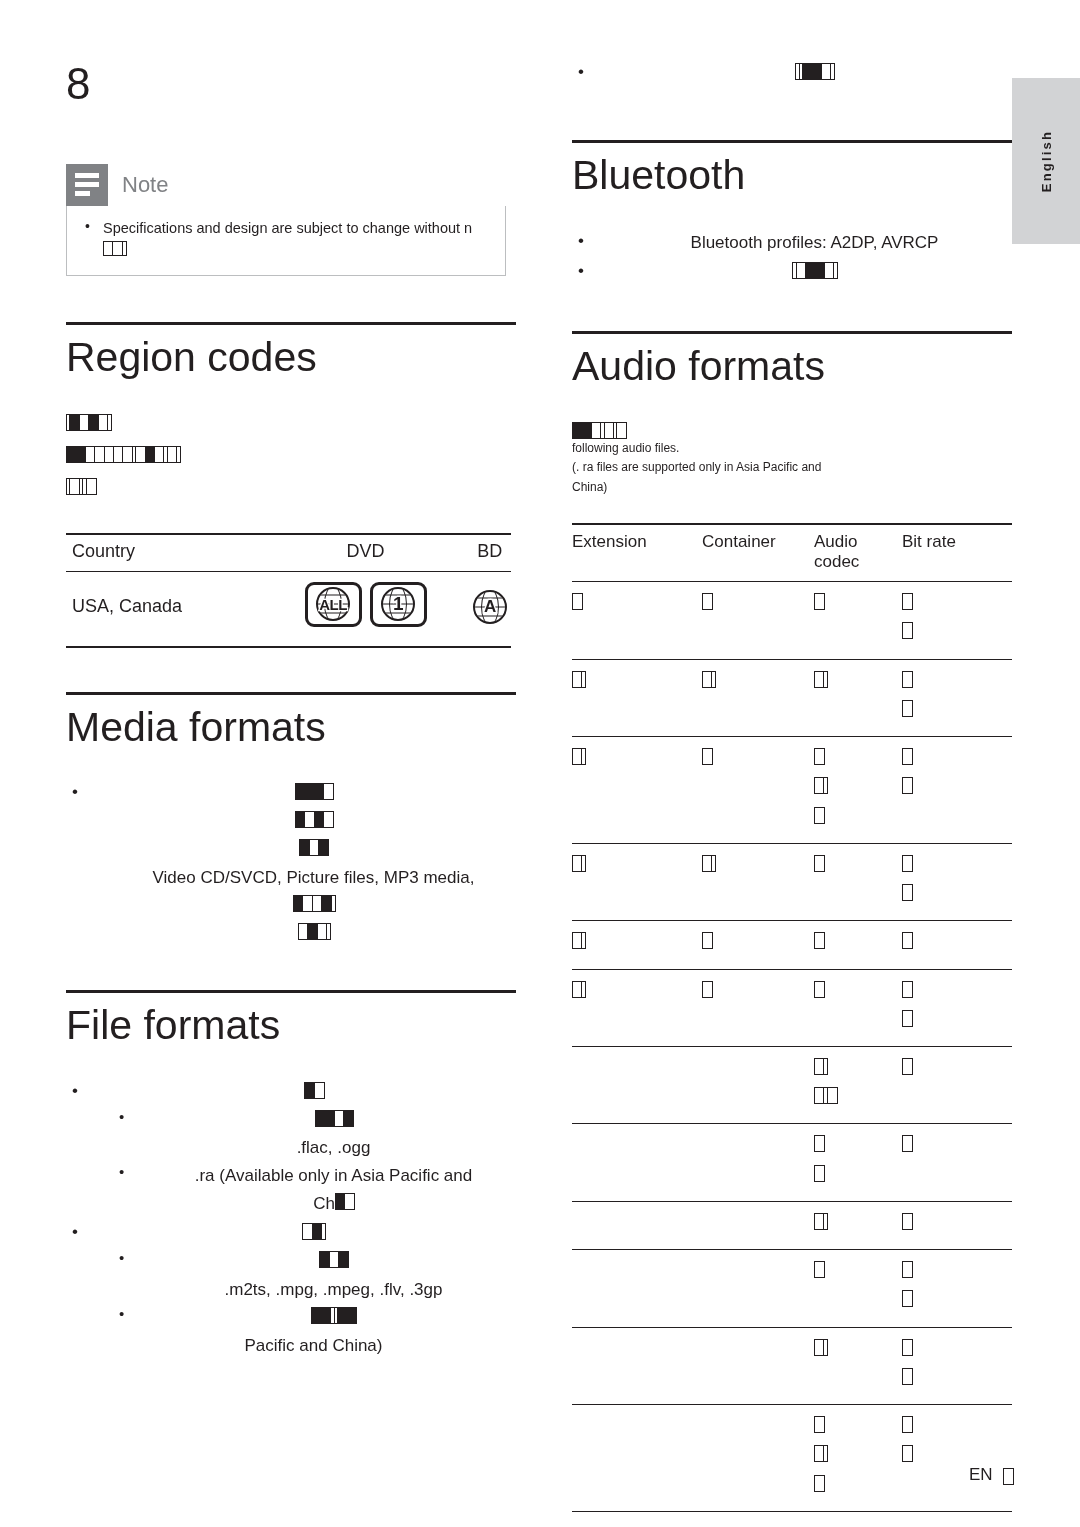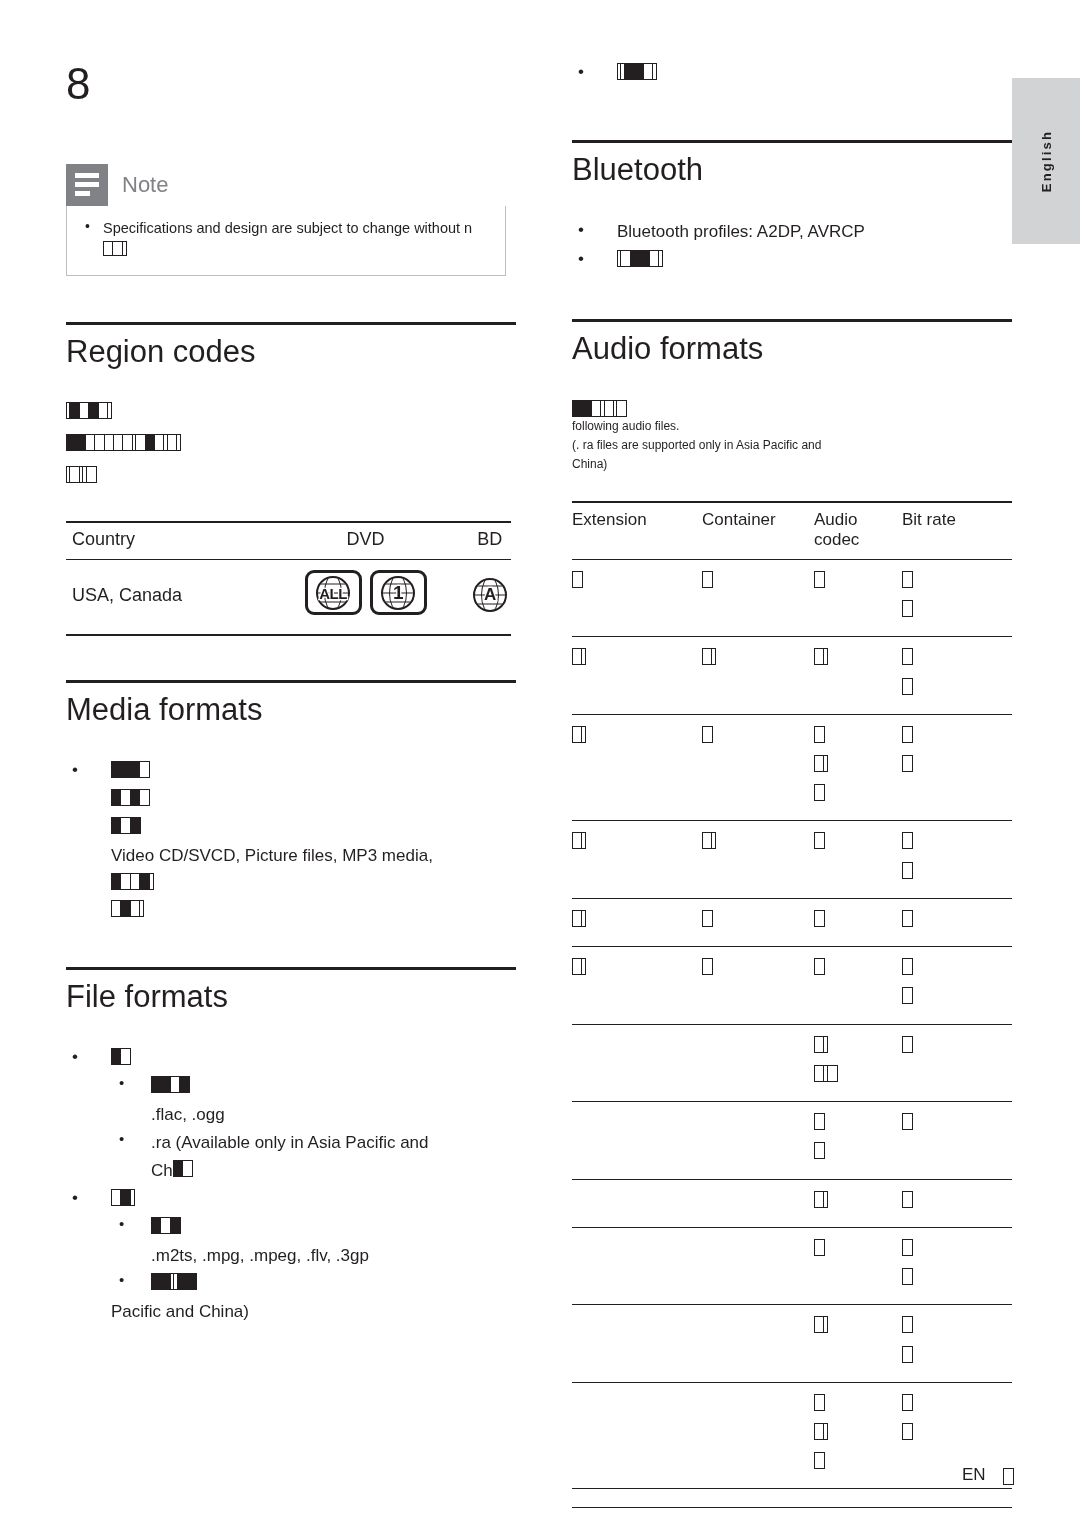--- a/index.html
+++ b/index.html
@@ -62,21 +62,21 @@
     padding-left:22px; position:relative;
   }
   .note-body li:before{
     content:"•"; position:absolute; left:4px; top:-1px; font-size:14px;
   }
 
   
   .rule{ border-top:3.5px solid #231f20; margin-bottom:10px; }
   .rule-r{ border-top:3.5px solid #231f20; margin-bottom:10px; }
   h2.sect{
-    font-size:31px; font-weight:400; margin:0 0 30px 0; line-height:1.12;
+    font-size:41px; font-weight:400; margin:0 0 30px 0; line-height:1.12;
   }
 
   
   .tofu{
     display:inline-block; vertical-align:-2px;
     height:17px; position:relative; top:1px;
   }
   .tofu b{
     display:inline-block; height:100%; width:11px;
     border:1.6px solid #231f20; margin-right:-1.6px;
@@ -142,21 +142,21 @@
     color:#231f20; z-index:3;
     -webkit-text-stroke:2.5px #fff; paint-order:stroke fill;
   }
   .rg-txt.one{ font-size:19px; }
   .rg-txt.a{ font-size:17px; }
   .hexbg{
     position:absolute; inset:0;
   }
 
   
-  ul.bl{ list-style:none; margin:0 0 0 0; padding:0; }
+  ul.bl{ list-style:none; margin:0 0 0 0; padding:0;text-align:center; }
   ul.bl > li{
     position:relative; padding-left:45px; font-size:17px;
     line-height:1.64; margin-bottom:2px;
   }
   ul.bl > li:before{
     content:"•"; position:absolute; left:6px; top:-2px; font-size:17px;
   }
   ul.bl2{ list-style:none; margin:0; padding:0; }
   ul.bl2 > li{
     position:relative; padding-left:40px; font-size:17px;
@@ -188,21 +188,21 @@
   table.audio col.c3{ width:88px; }
   table.audio col.c4{ width:110px; }
   .cellline{ display:block; }
 
   
   .footer{
     position:absolute; left:0; right:0; bottom:42px;
     text-align:right; padding-right:68px;
     font-size:17px;
   }
-  .footer .en{ margin-right:17px; }
+  .footer .en{ margin-right:10px; }
 </style>
 </head>
 <body>
 
 <div class="page">
 
   <div class="lang-tab">
     <span>English</span>
   </div>
 

